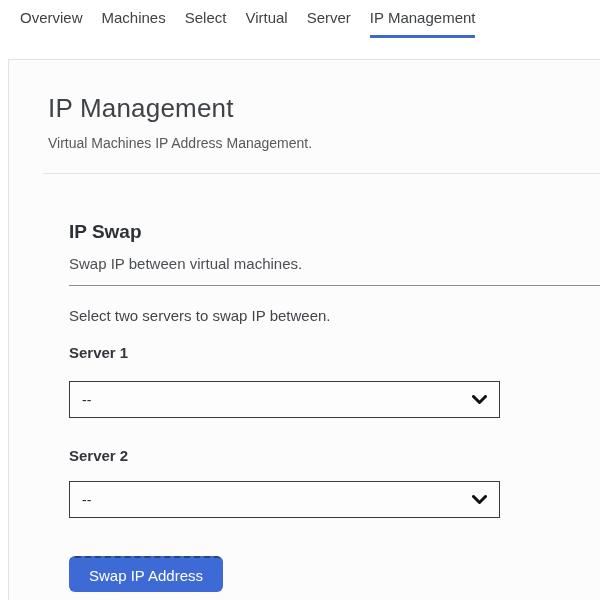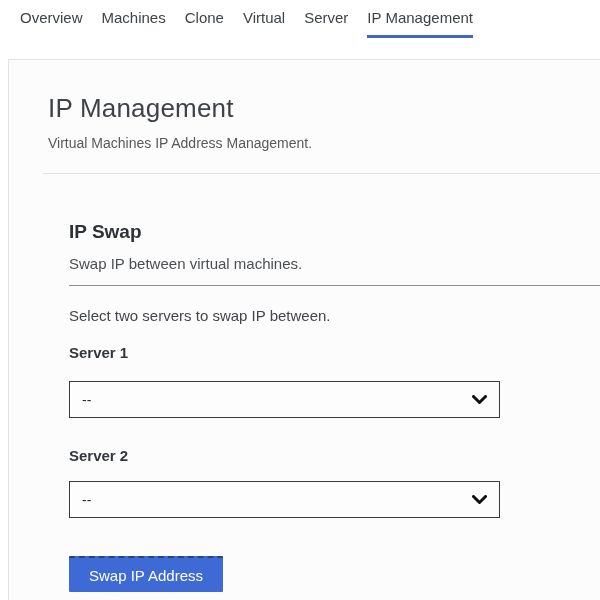--- a/index.html
+++ b/index.html
@@ -122,32 +122,32 @@
     display: block;
     margin-top: 38px;
     width: 154px;
     height: 36px;
     background: #3d6ad4;
     color: #ffffff;
     font-family: "Liberation Sans", "DejaVu Sans", sans-serif;
     font-size: 15px;
     border: none;
     border-top: 2px dashed rgba(30, 34, 48, 0.55);
-    border-radius: 1px;
+    border-radius: 6px;
     cursor: pointer;
     text-align: center;
   }
 </style>
 </head>
 <body>
 
 <nav class="tabbar">
   <div class="tab">Overview</div>
   <div class="tab">Machines</div>
-  <div class="tab">Clone</div>
+  <div class="tab">Select</div>
   <div class="tab">Virtual</div>
   <div class="tab">Server</div>
   <div class="tab active">IP Management</div>
 </nav>
 
 <main class="panel">
 
   <h1 class="page-title">IP Management</h1>
   <p class="page-subtitle">Virtual Machines IP Address Management.</p>
   <hr class="divider-light">

